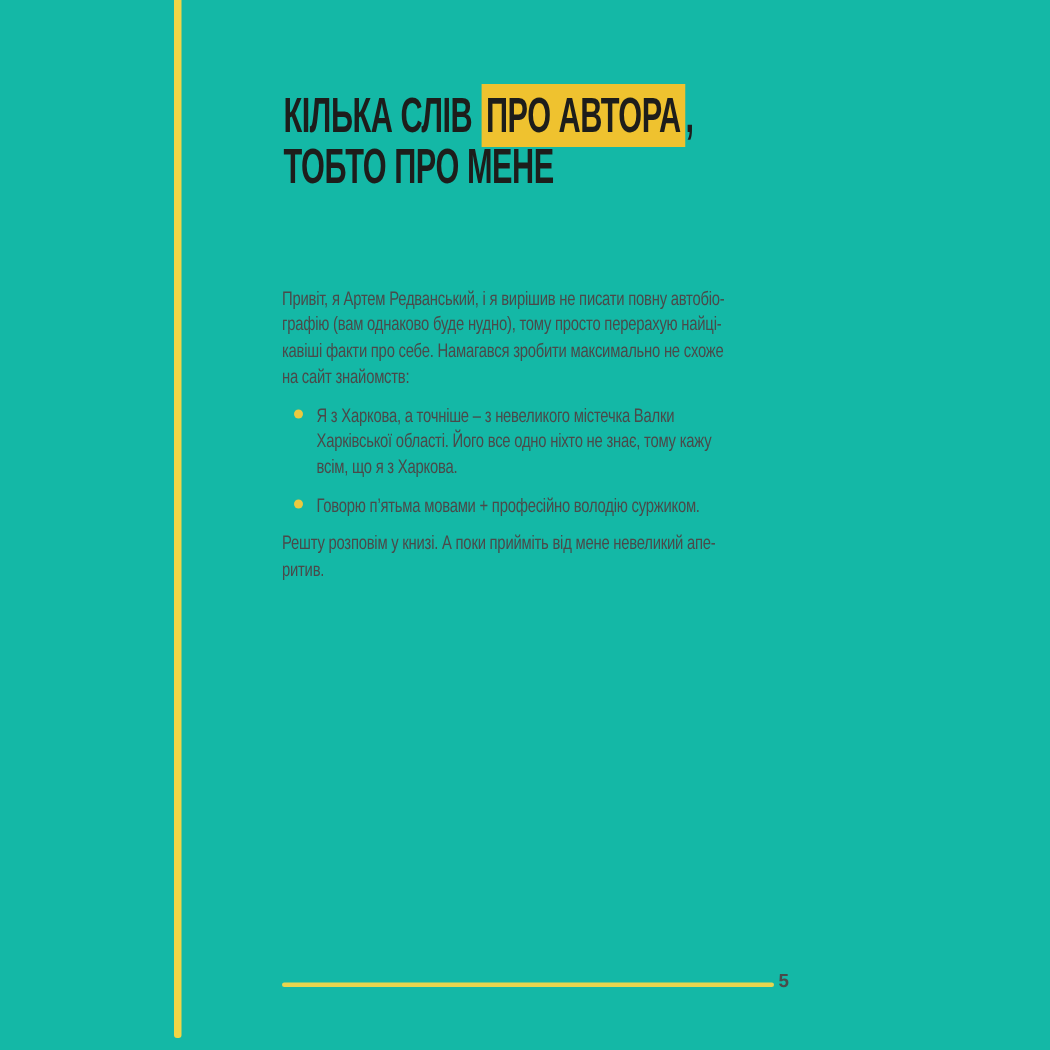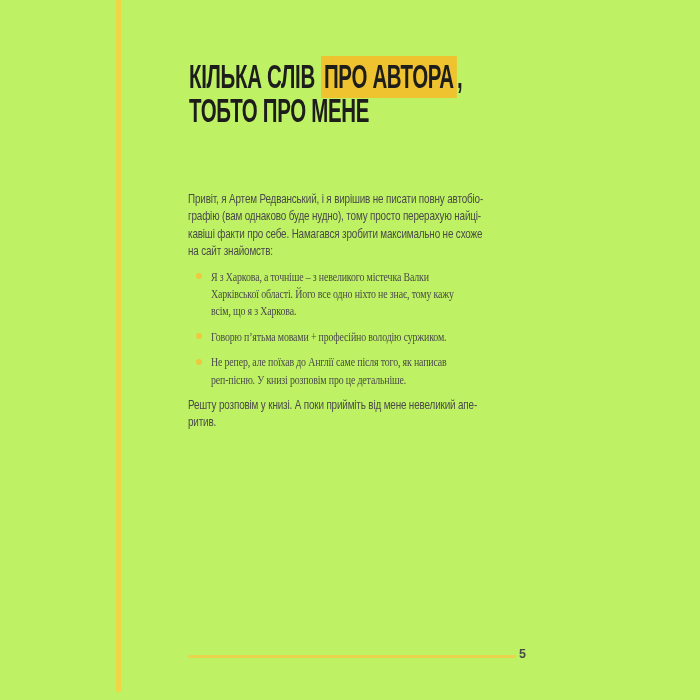--- a/index.html
+++ b/index.html
@@ -3,21 +3,21 @@
 <meta charset="utf-8">
 <style>
   html, body { margin: 0; padding: 0; }
   body {
     width: 700px; height: 700px;
     background: #ffffff;
     font-family: "Liberation Sans", sans-serif;
     position: relative;
     overflow: hidden;
   }
-  .page { position: absolute; inset: 0; background: #bef264; padding-left: 24px; }
+  .page { position: absolute; inset: 0; background: #14b8a6; padding-left: 24px; }
 
   
   .accent-line {
     position: absolute;
     left: 116px; top: 0;
     width: 4.5px; height: 692px;
     background: #F2D545;
     border-radius: 0 0 2px 2px;
   }
 
@@ -56,21 +56,20 @@
     white-space: pre-line;
     width: 470px;
     transform: scaleX(0.76);
     transform-origin: 0 0;
   }
   ul.fact-list { list-style: none; margin: 0; padding: 0; }
   ul.fact-list li {
     position: relative;
     margin-top: 8px;
     padding-left: 23px;
-    font-family: Liberation Serif, serif;
   }
   .bullet-dot {
     position: absolute;
     left: 8px; top: 5.5px;
     width: 6px; height: 6px;
     border-radius: 50%;
     background: #ECC93F;
   }
   .outro { margin-top: 8px; }
 
@@ -113,25 +112,20 @@
       <li>
         <span class="bullet-dot"></span>
         <div class="flow-text">Я з Харкова, а точніше – з невеликого містечка Валки
 Харківської області. Його все одно ніхто не знає, тому кажу
 всім, що я з Харкова.</div>
       </li>
       <li>
         <span class="bullet-dot"></span>
         <div class="flow-text">Говорю п’ятьма мовами + професійно володію суржиком.</div>
       </li>
-      <li>
-        <span class="bullet-dot"></span>
-        <div class="flow-text">Не репер, але поїхав до Англії саме після того, як написав
-реп-пісню. У книзі розповім про це детальніше.</div>
-      </li>
     </ul>
 
     <div class="flow-text outro">Решту розповім у книзі. А поки прийміть від мене невеликий апе-
 ритив.</div>
 
   </div>
 
   <div class="footer-rule"></div>
   <div class="page-number">5</div>
 

